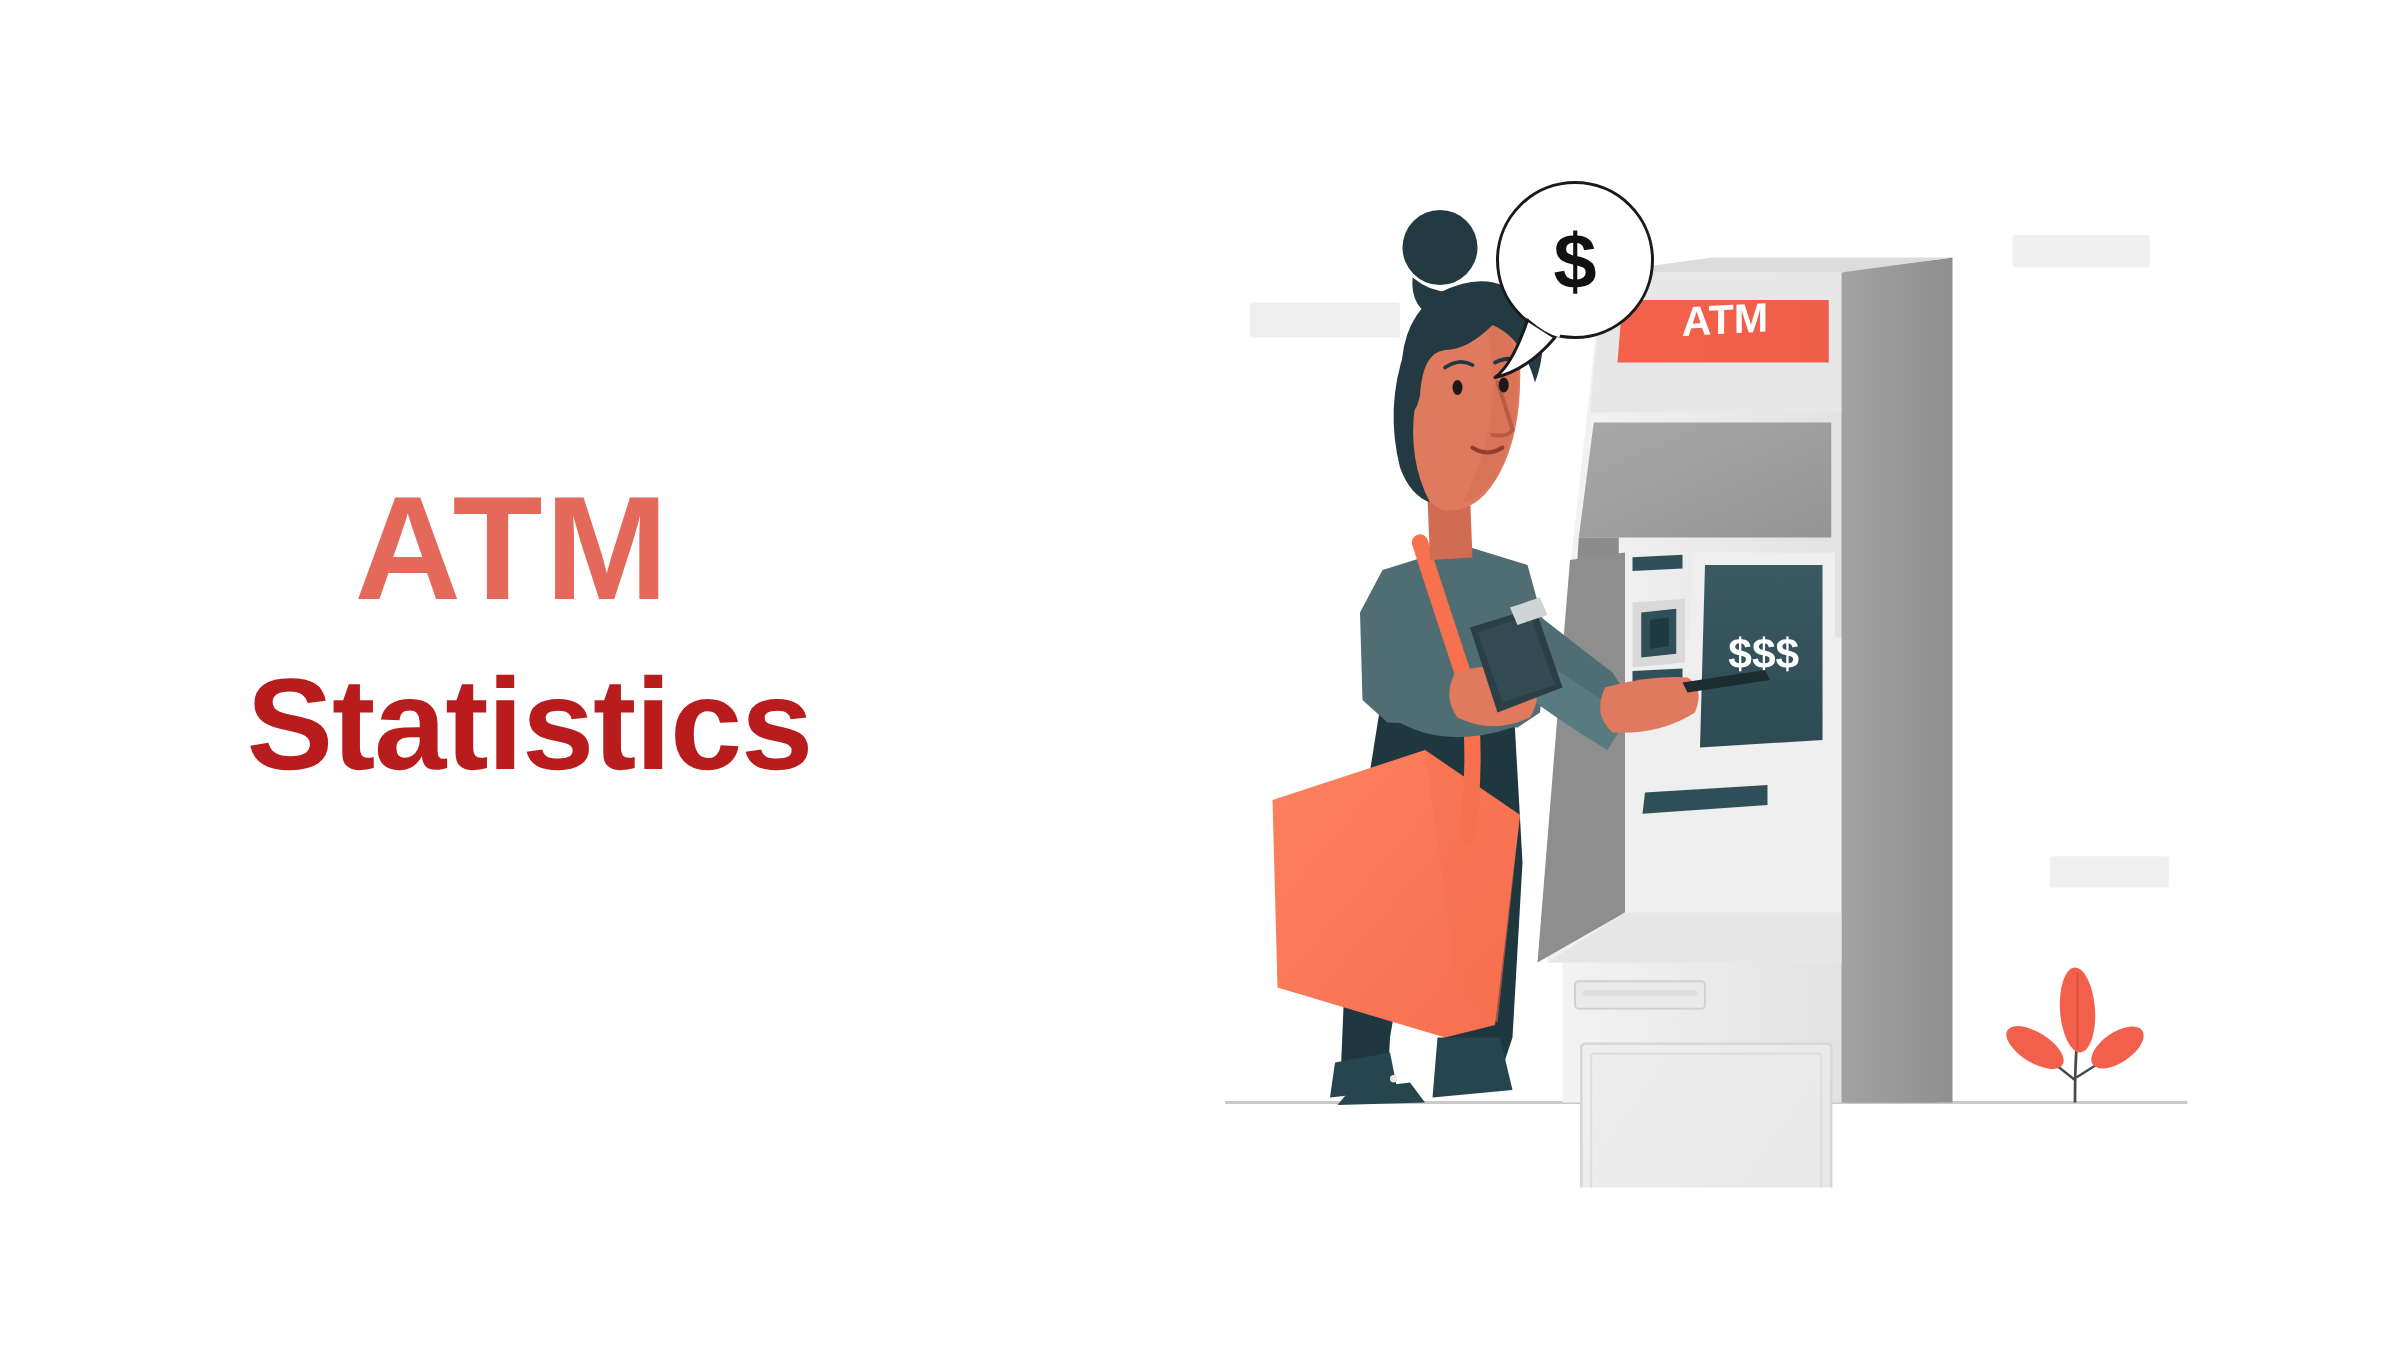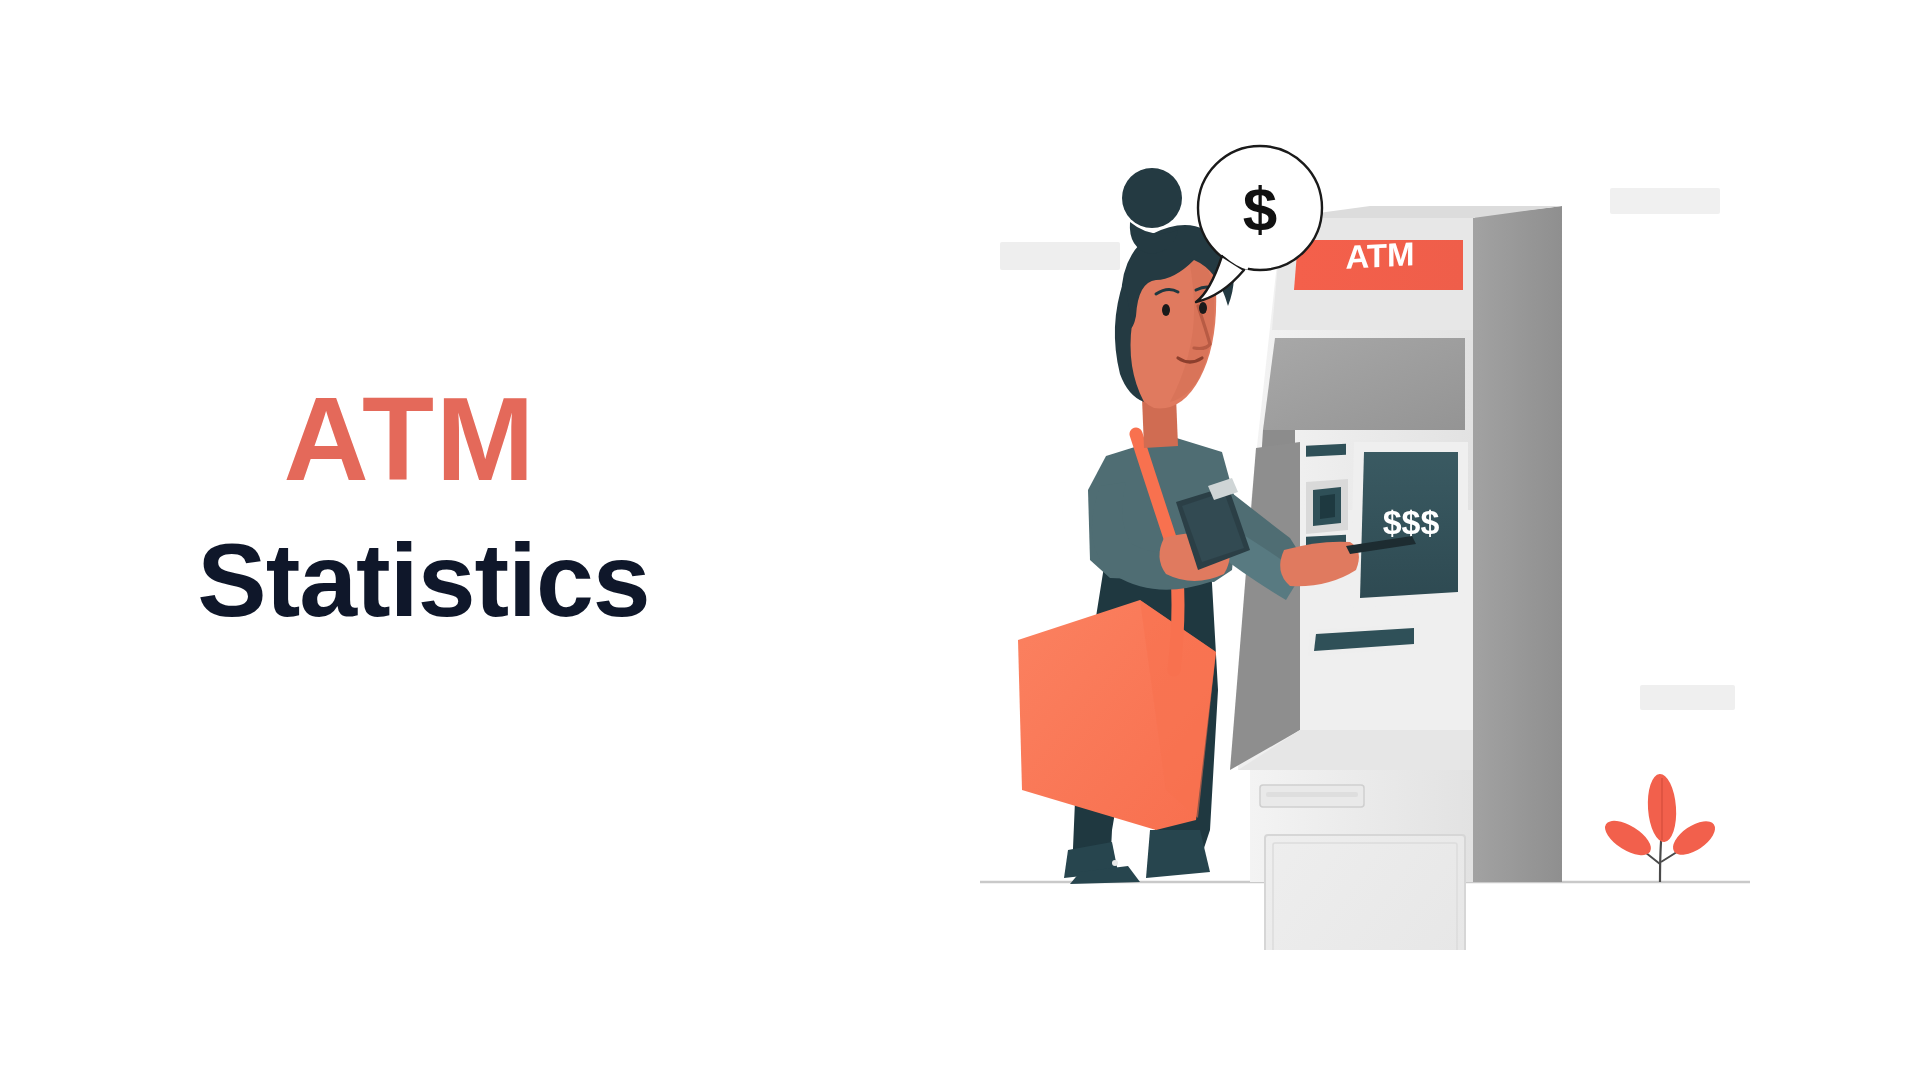--- a/index.html
+++ b/index.html
@@ -27,21 +27,21 @@
     font-weight:bold;
     color:#e4695a;
     letter-spacing:2px;
     line-height:1.0;
     font-family:"Liberation Sans", sans-serif;
   }
   .title-stats {
     margin-top:30px;
     font-size:104px;
     font-weight:bold;
-    color:#0f172a;
+    color:#b91c1c;
     letter-spacing:-1px;
     line-height:1.0;
     font-family:"Liberation Sans", sans-serif;
     margin-left:27px;
   }
 
   
   .illo {
     position:absolute;
     left:960px; top:130px;

